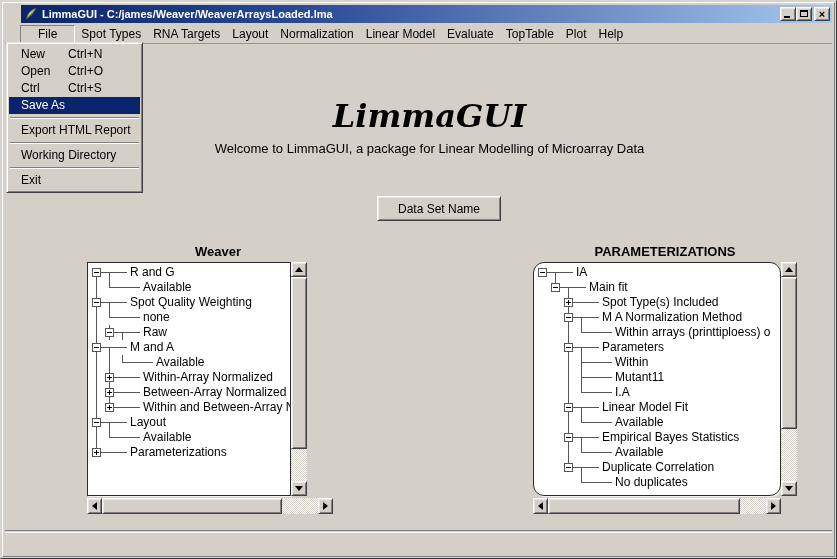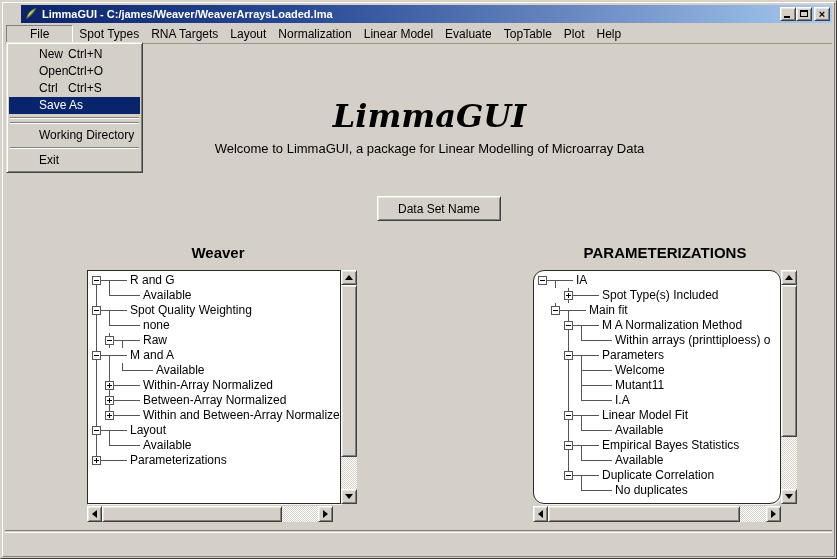--- a/index.html
+++ b/index.html
@@ -20,54 +20,54 @@
     box-shadow:inset 1px 1px 0 #e8e6e0, inset -1px -1px 0 #808080;position:relative;padding:0;cursor:default;}
   .winbtn.close{margin-left:2px;}
   .glyph-min{position:absolute;left:3px;bottom:2px;width:6px;height:2px;background:#000;}
   .glyph-max{position:absolute;left:3px;top:2px;width:8px;height:7px;border:1px solid #000;border-top-width:2px;}
   .glyph-close{position:absolute;left:0;top:-1px;width:14px;text-align:center;font-size:11px;font-weight:bold;color:#000;line-height:14px;}
 
   
   .menubar{position:absolute;left:2px;top:21px;right:2px;height:19px;display:flex;align-items:center;
     font-size:12px;color:#000;padding-left:1px;}
   .menu-item{padding:0 6px;white-space:nowrap;}
-  .menu-item.active{border:1px solid;border-color:#808080 #ffffff #ffffff #808080;padding:1px 23px;}
+  .menu-item.active{border:1px solid;border-color:#808080 #ffffff #ffffff #808080;padding:1px 17px;margin-left:14px;}
 
   
   .content{position:absolute;left:2px;top:40px;right:2px;bottom:25px;background:#d4d0c8;
     border-top:1px solid #9a968c;border-bottom:1px solid #808080;}
   .bottom-strip{position:absolute;left:2px;right:2px;bottom:2px;height:22px;background:#d4d0c8;border-top:1px solid #ffffff;}
 
   .app-title{position:absolute;top:53px;left:0;right:0;text-align:center;text-indent:22px;
     font-family:"DejaVu Serif",serif;font-style:italic;font-weight:bold;font-size:32px;color:#000;}
   .welcome{position:absolute;top:97px;left:0;right:0;text-align:center;text-indent:22px;font-size:13px;color:#000;}
   .dataset-btn{position:absolute;top:152px;left:372px;width:124px;height:25px;background:#d4d0c8;
     border:1px solid;border-color:#ffffff #404040 #404040 #ffffff;
     box-shadow:inset 1px 1px 0 #e8e6e0, inset -1px -1px 0 #808080;
     font-family:"Liberation Sans",sans-serif;font-size:12px;color:#000;cursor:default;}
 
   
   .dropdown{position:absolute;left:3px;top:39px;width:137px;background:#d4d0c8;
     border:1px solid;border-color:#e8e6e0 #404040 #404040 #e8e6e0;
     box-shadow:inset 1px 1px 0 #ffffff, inset -1px -1px 0 #808080;
     padding:3px 2px;font-size:12px;z-index:50;}
-  .menu-drop-item{position:relative;height:17px;line-height:17px;padding-left:30px;color:#000;white-space:nowrap;}
+  .menu-drop-item{position:relative;height:17px;line-height:17px;padding-left:12px;color:#000;white-space:nowrap;}
   .menu-drop-item .accel{position:absolute;left:59px;}
   .menu-drop-item.highlight{background:#08246b;color:#ffffff;}
   .menu-sep{height:2px;border-top:1px solid #808080;border-bottom:1px solid #ffffff;margin:3px 1px;}
 
   
   .tree-widget{position:absolute;top:200px;}
   .tree-widget.left{left:82px;width:262px;}
   .tree-widget.right{left:528px;width:264px;}
-  .tree-header{height:15px;text-align:center;font-weight:bold;font-size:15px;color:#000;margin-bottom:11px;}
+  .tree-header{height:15px;text-align:center;font-weight:bold;font-size:13px;color:#000;margin-bottom:3px;}
   .tree-row-wrap{display:flex;}
   .tree-box{background:#ffffff;border:1px solid #2a2a2a;box-shadow:1px 1px 0 #f4f2ec;
     height:234px;overflow:hidden;padding:2px 0 0 2px;flex:none;}
-  .tree-widget.left .tree-box{width:254px;}
+  .tree-widget.left .tree-box{width:204px;}
   .tree-widget.right .tree-box{width:248px;border-radius:11px;}
 
   .trow{display:flex;height:15px;position:relative;}
   .tcell{position:relative;width:13px;flex:none;height:15px;}
   .tcell.node{width:37px;}
   .vfull,.vt,.vb,.vdrop{position:absolute;left:6px;width:1px;background:#555;}
   .vfull{top:0;bottom:0;}
   .vt{top:0;height:8px;}
   .vb{top:7px;bottom:0;}
   .vdrop{left:19px;top:8px;bottom:0;}
@@ -340,46 +340,46 @@
                   <div class="hz frombox"></div>
                   <div class="pmbox">
                     <div class="ph"></div>
                   </div>
                   <div class="vdrop"></div>
                 </div>
                 <span class="tlabel">IA</span>
               </div>
               <div class="trow">
                 <div class="tcell"></div>
+                <div class="tcell node">
+                  <div class="vt"></div>
+                  <div class="hz frombox"></div>
+                  <div class="pmbox">
+                    <div class="ph"></div>
+                  </div>
+                  <div class="vdrop"></div>
+                </div>
+                <span class="tlabel">Main fit</span>
+              </div>
+              <div class="trow">
+                <div class="tcell"></div>
                 <div class="tcell"></div>
                 <div class="tcell node">
                   <div class="vt"></div>
                   <div class="vb"></div>
                   <div class="hz frombox"></div>
                   <div class="pmbox">
                     <div class="ph"></div>
                     <div class="pv"></div>
                   </div>
                 </div>
                 <span class="tlabel">Spot Type(s) Included</span>
               </div>
               <div class="trow">
                 <div class="tcell"></div>
-                <div class="tcell node">
-                  <div class="vt"></div>
-                  <div class="hz frombox"></div>
-                  <div class="pmbox">
-                    <div class="ph"></div>
-                  </div>
-                  <div class="vdrop"></div>
-                </div>
-                <span class="tlabel">Main fit</span>
-              </div>
-              <div class="trow">
-                <div class="tcell"></div>
                 <div class="tcell"></div>
                 <div class="tcell node">
                   <div class="vt"></div>
                   <div class="vb"></div>
                   <div class="hz frombox"></div>
                   <div class="pmbox">
                     <div class="ph"></div>
                   </div>
                   <div class="vdrop"></div>
                 </div>
@@ -415,21 +415,21 @@
                 <div class="tcell"></div>
                 <div class="tcell"></div>
                 <div class="tcell">
                   <div class="vfull"></div>
                 </div>
                 <div class="tcell node">
                   <div class="vt"></div>
                   <div class="vb"></div>
                   <div class="hz fromcenter"></div>
                 </div>
-                <span class="tlabel">Welcome</span>
+                <span class="tlabel">Within</span>
               </div>
               <div class="trow">
                 <div class="tcell"></div>
                 <div class="tcell"></div>
                 <div class="tcell">
                   <div class="vfull"></div>
                 </div>
                 <div class="tcell node">
                   <div class="vt"></div>
                   <div class="vb"></div>
@@ -550,20 +550,21 @@
   </div>
 
   <div class="bottom-strip"></div>
 
   <div class="dropdown" id="file-menu">
         <div class="menu-drop-item"><span>New</span><span class="accel">Ctrl+N</span></div>
         <div class="menu-drop-item"><span>Open</span><span class="accel">Ctrl+O</span></div>
         <div class="menu-drop-item"><span>Ctrl</span><span class="accel">Ctrl+S</span></div>
         <div class="menu-drop-item highlight"><span>Save As</span></div>
         <div class="menu-sep"></div>
+        <div class="menu-drop-item"><span>Export HTML Report</span></div>
         <div class="menu-sep"></div>
         <div class="menu-drop-item"><span>Working Directory</span></div>
         <div class="menu-sep"></div>
         <div class="menu-drop-item"><span>Exit</span></div>
       </div>
 
  </div>
 </div>
 
 </body></html>

